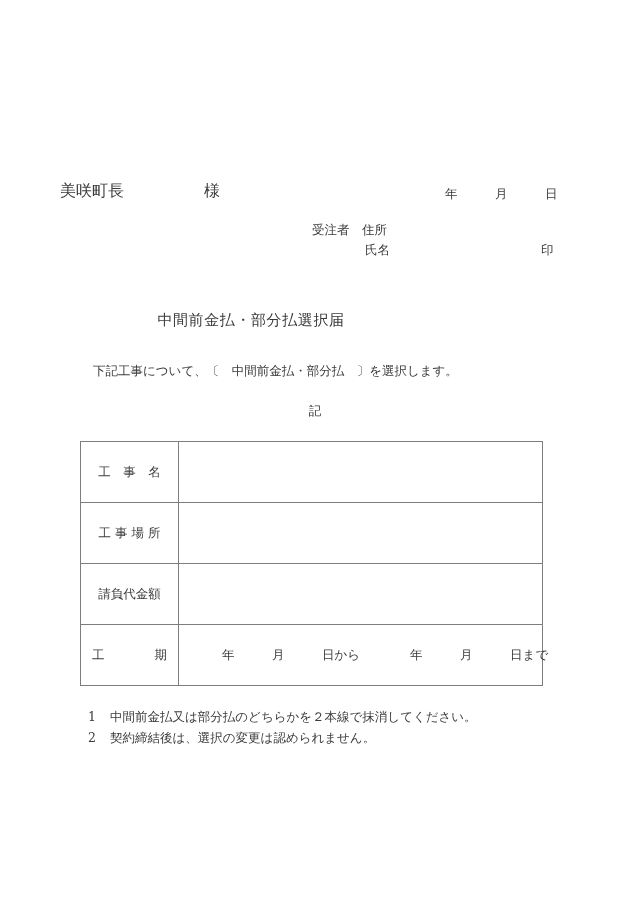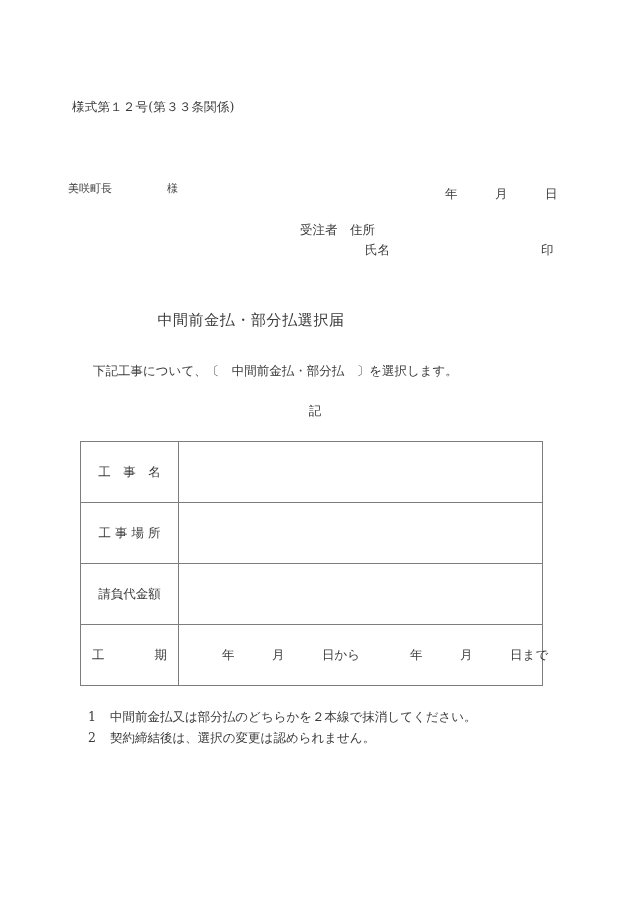--- a/index.html
+++ b/index.html
@@ -28,26 +28,26 @@
     font-size: 12.5px;
     letter-spacing: 0.2px;
   }
   .date-line {
     left: 445px;
     top: 140px;
     font-size: 12.5px;
     margin-top: 46px;
   }
   .addressee {
-    left: 68px;
+    left: 60px;
     top: 181px;
-    font-size: 11px;
+    font-size: 16px;
   }
   .party-label {
-    left: 300px;
+    left: 312px;
     top: 222px;
     font-size: 12.5px;
   }
   .party-name {
     left: 365px;
     top: 242px;
     font-size: 12.5px;
   }
   .party-seal {
     left: 541px;
@@ -129,21 +129,20 @@
     width: 22px;
     flex: none;
   }
   .note-text { white-space: pre; font-family: Liberation Mono, monospace; }
 </style>
 </head>
 <body>
 
 <div id="page">
 
-  <div class="abs form-no">様式第１２号(第３３条関係)</div>
 
   <div class="abs date-line">年　　　月　　　日</div>
 
   <div class="abs addressee">美咲町長　　　　　様</div>
 
   <div class="abs party-label">受注者　住所</div>
 
   <div class="abs party-name">氏名</div>
 
   <div class="abs party-seal">印</div>

